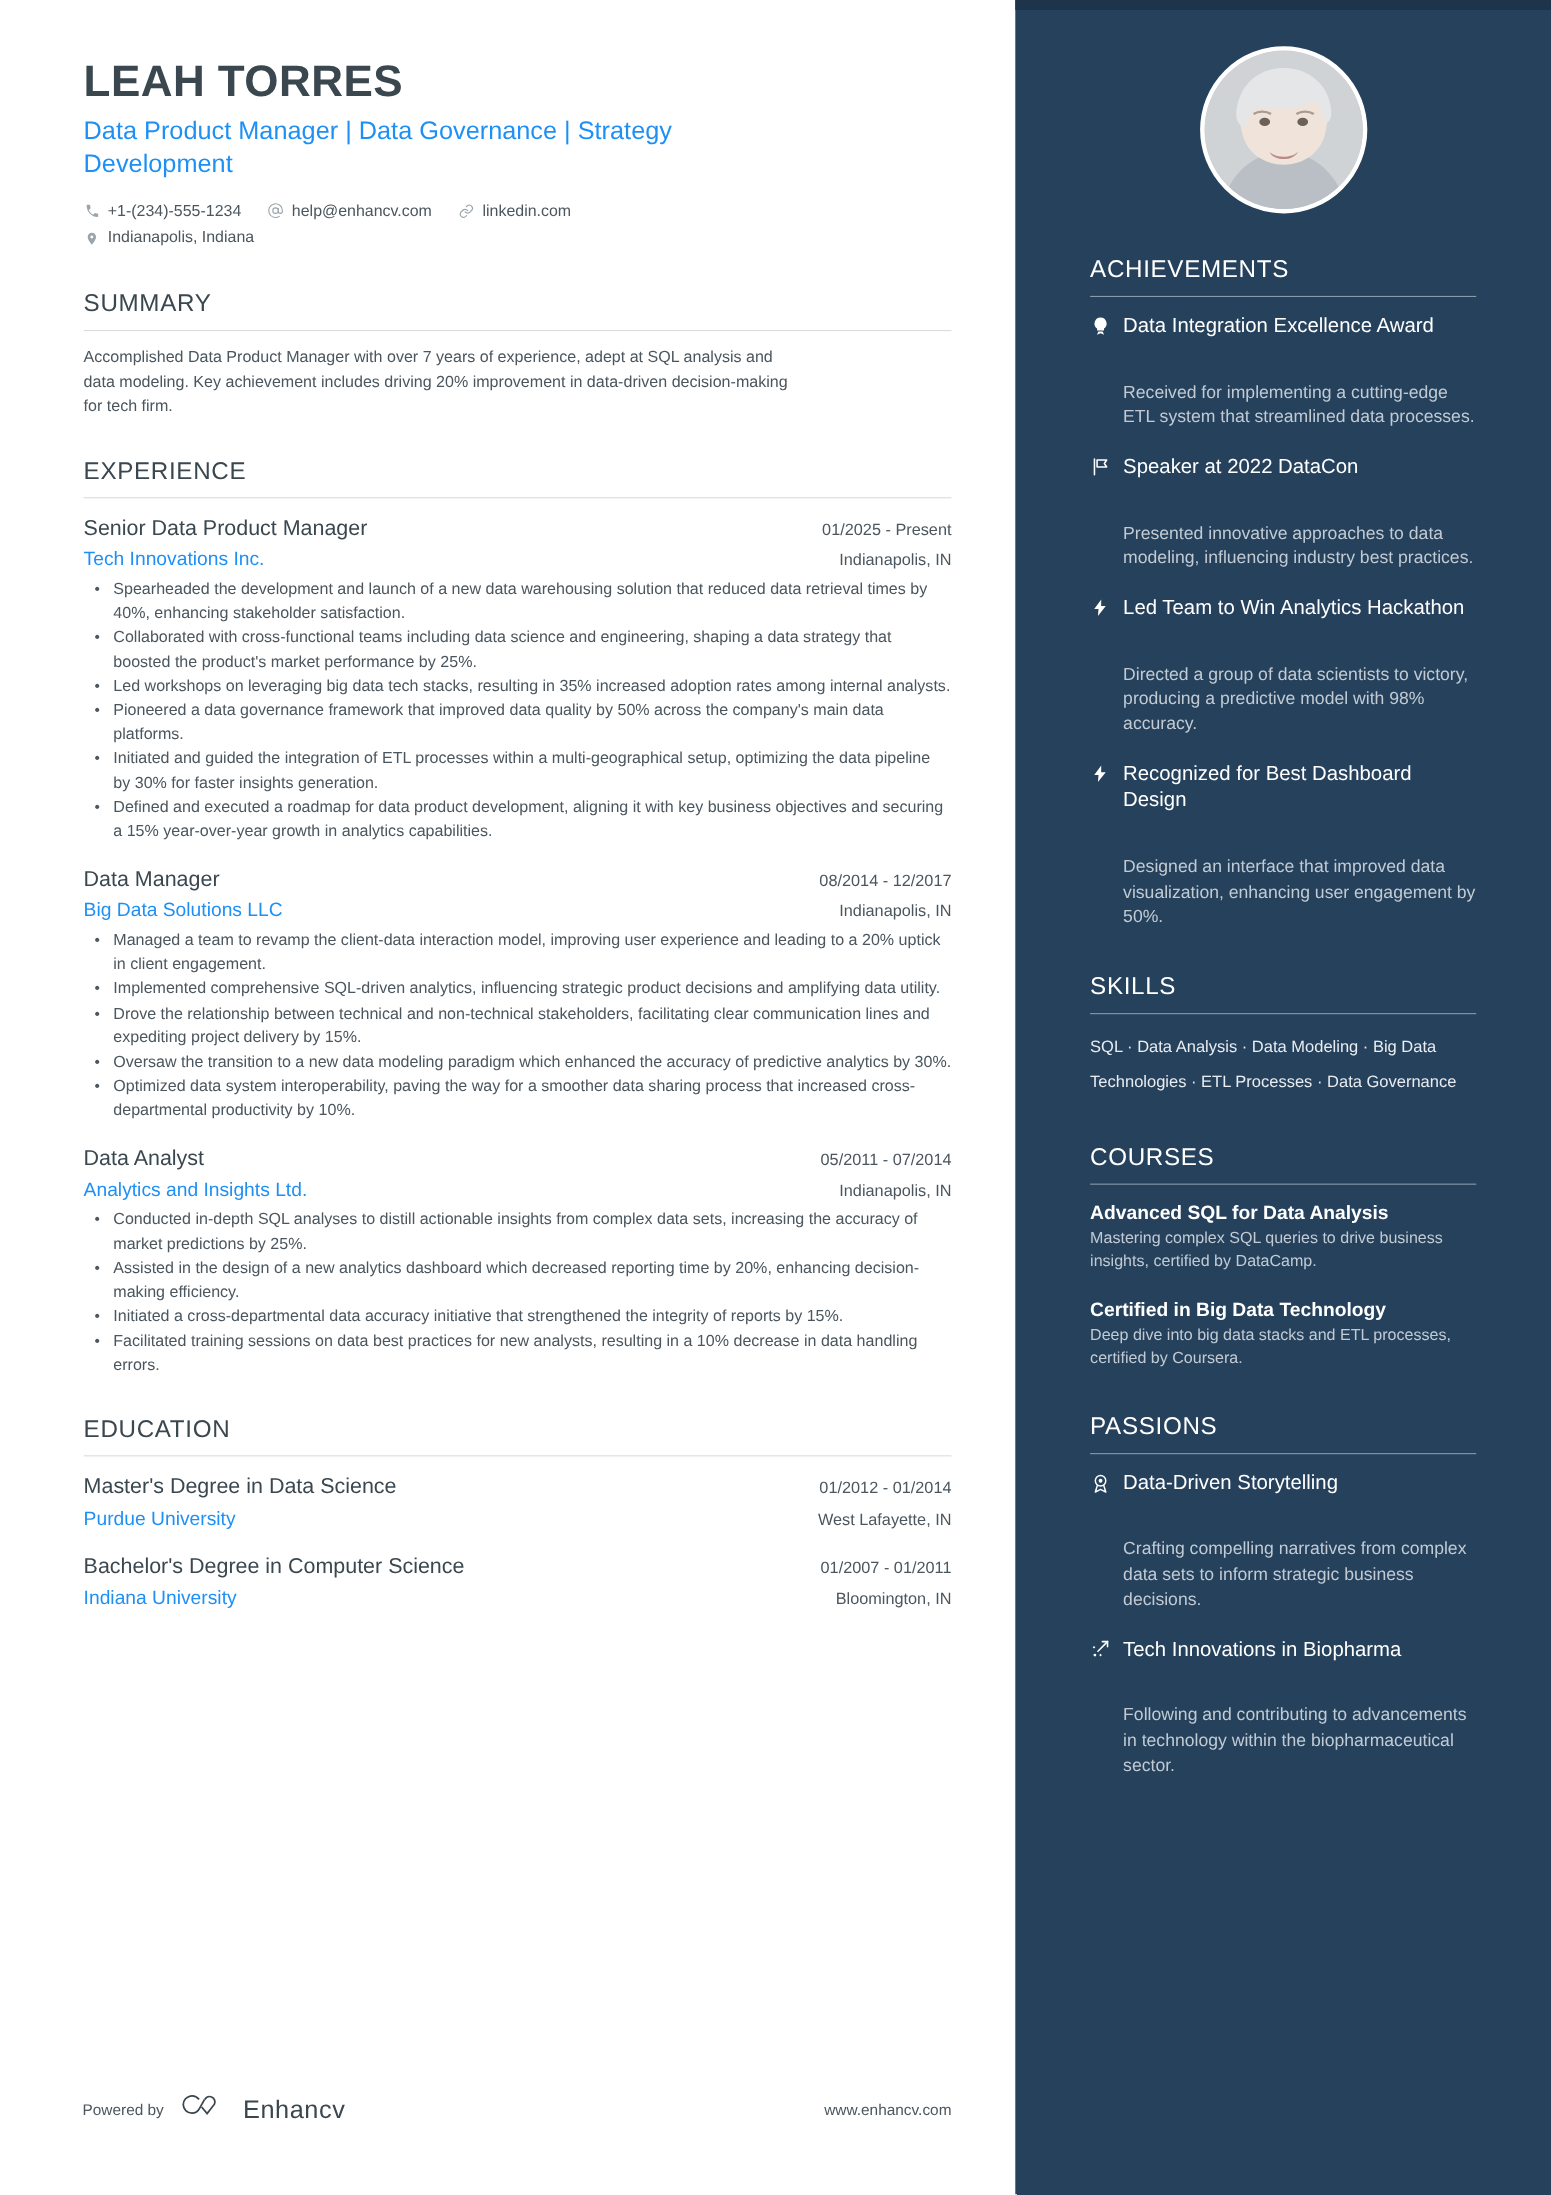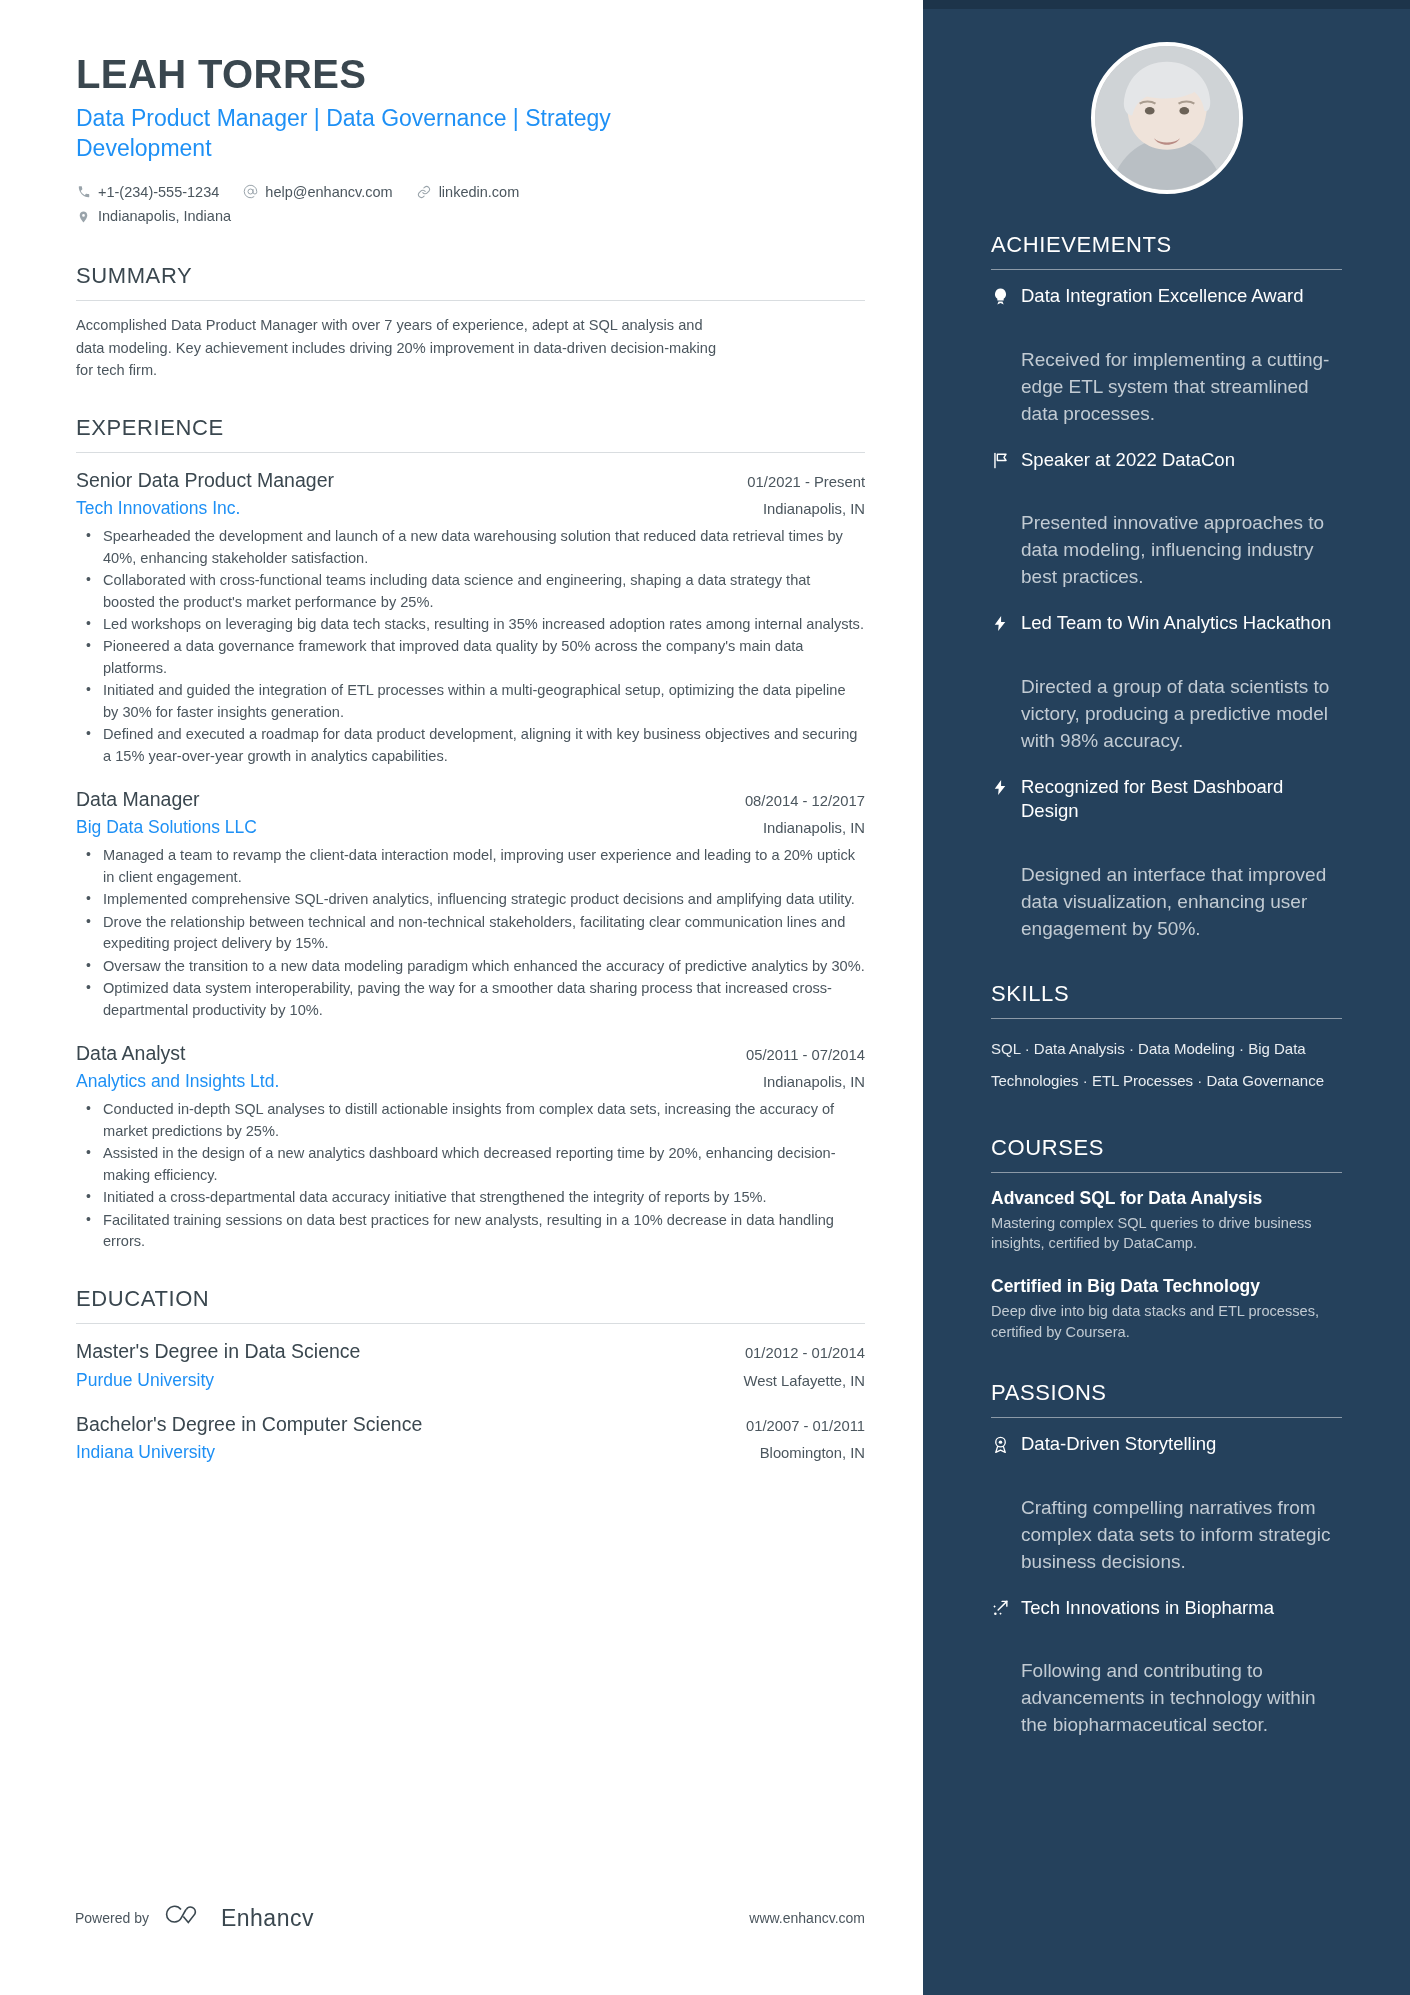--- a/index.html
+++ b/index.html
@@ -90,21 +90,21 @@
     font-size: 22px; letter-spacing: .6px; font-weight: 400; color: #fff;
     padding-bottom: 11px;
   }
   .sb-rule { height: 1px; background: #8c9aa8; margin-bottom: 14px; }
 
   .ach { display: flex; margin-bottom: 20px; }
   .ach-ic { width: 30px; flex: none; color: #fff; padding-top: 3px; }
   .ach-ic svg { display: block; }
   .ach-body { flex: 1; }
   .ach-title { font-size: 18.5px; color: #fff; line-height: 1.33; margin-bottom: 4px; }
-  .ach-desc { font-size: 19px; color: #c2cbd3; line-height: 1.42; padding-left: 33px; margin-top: 38px; }
+  .ach-desc { font-size: 16px; color: #c2cbd3; line-height: 1.42; padding-left: 33px; margin-top: 38px; }
   .ach-desc.nopad { padding-left: 0; }
 
   .skills-text { font-size: 15px; color: #e9edf1; line-height: 2.15; }
   .skills-text .dot { color: #e9edf1; }
 
   .course { margin-bottom: 21px; }
   .course-title { font-size: 17.5px; color: #fff; font-weight: bold; line-height: 1.35; margin-bottom: 2px; }
   .course-desc { font-size: 14.6px; color: #c2cbd3; line-height: 1.42; }
 
   .passion { display: flex; margin-bottom: 20px; }
@@ -166,21 +166,21 @@
       <div class="summary-text">Accomplished Data Product Manager with over 7 years of experience, adept at SQL analysis and data modeling. Key achievement includes driving 20% improvement in data-driven decision-making for tech firm.</div>
     </div>
 
     <div class="sec">
       <div class="sec-title">EXPERIENCE</div>
       <div class="sec-rule"></div>
       <div id="experience-list">
           <div class="entry">
             <div class="entry-row">
        <div class="entry-title">Senior Data Product Manager</div>
-       <div class="entry-date">01/2021 - Present</div>
+       <div class="entry-date">01/2025 - Present</div>
      </div>
      <div class="entry-row">
        <div class="entry-org">Tech Innovations Inc.</div>
        <div class="entry-loc">Indianapolis, IN</div>
      </div>
      <ul class="bullets">
               <li>Spearheaded the development and launch of a new data warehousing solution that reduced data retrieval times by 40%, enhancing stakeholder satisfaction.</li>
               <li>Collaborated with cross-functional teams including data science and engineering, shaping a data strategy that boosted the product's market performance by 25%.</li>
               <li>Led workshops on leveraging big data tech stacks, resulting in 35% increased adoption rates among internal analysts.</li>
               <li>Pioneered a data governance framework that improved data quality by 50% across the company's main data platforms.</li>

